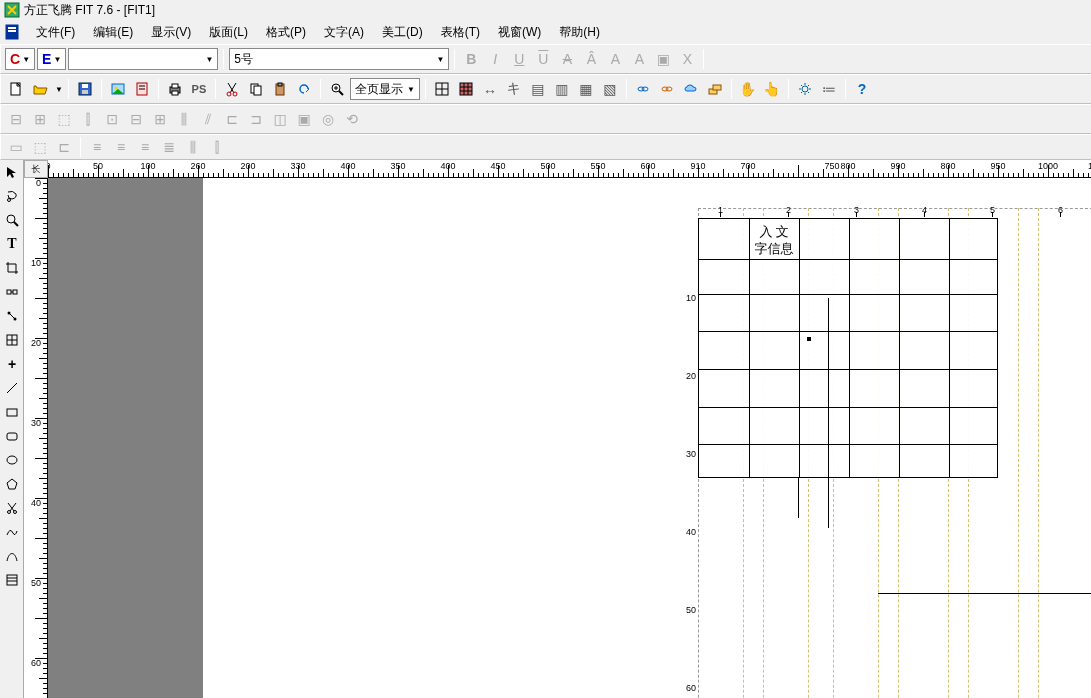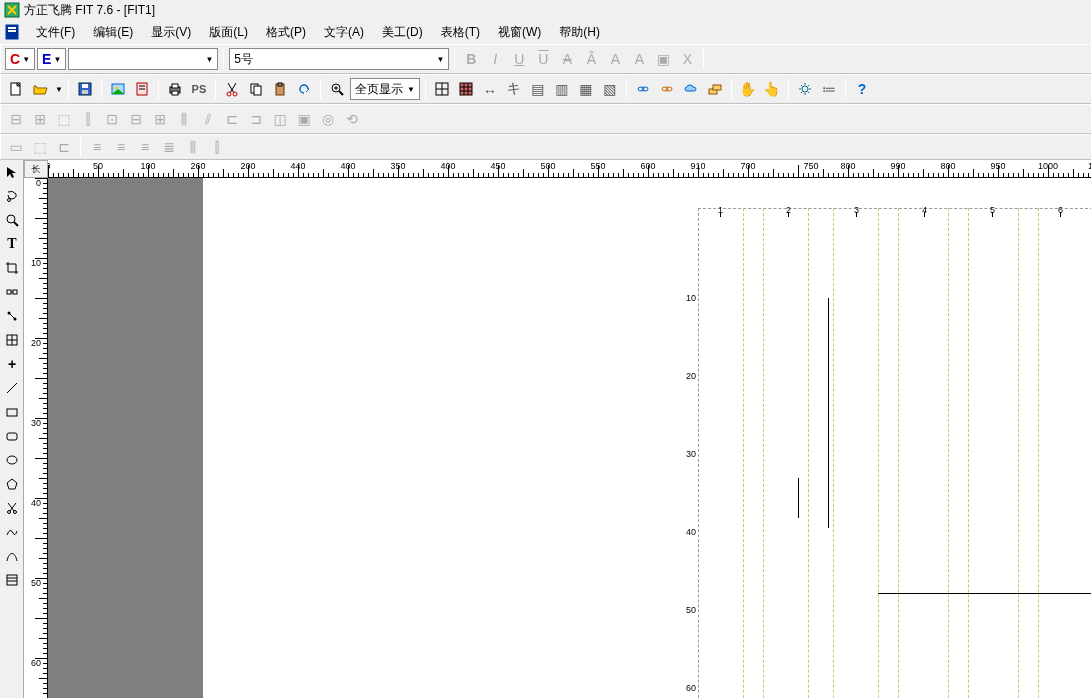--- a/index.html
+++ b/index.html
@@ -608,31 +608,31 @@
           <div class="ruler-tick-h" style="left: 1020px; height: 4px;"></div>
           <div class="ruler-tick-h" style="left: 1025px; height: 8px;"></div>
           <div class="ruler-tick-h" style="left: 1030px; height: 4px;"></div>
           <div class="ruler-tick-h" style="left: 1035px; height: 4px;"></div>
           <div class="ruler-tick-h" style="left: 1040px; height: 4px;"></div>
           <div class="ruler-num-h" style="left: 0px;">0</div>
           <div class="ruler-num-h" style="left: 50px;">50</div>
           <div class="ruler-num-h" style="left: 100px;">100</div>
           <div class="ruler-num-h" style="left: 150px;">260</div>
           <div class="ruler-num-h" style="left: 200px;">200</div>
-          <div class="ruler-num-h" style="left: 250px;">440</div>
+          <div class="ruler-num-h" style="left: 250px;">330</div>
           <div class="ruler-num-h" style="left: 300px;">400</div>
           <div class="ruler-num-h" style="left: 350px;">350</div>
           <div class="ruler-num-h" style="left: 400px;">400</div>
           <div class="ruler-num-h" style="left: 450px;">450</div>
           <div class="ruler-num-h" style="left: 500px;">500</div>
           <div class="ruler-num-h" style="left: 550px;">550</div>
           <div class="ruler-num-h" style="left: 600px;">600</div>
           <div class="ruler-num-h" style="left: 650px;">910</div>
           <div class="ruler-num-h" style="left: 700px;">700</div>
-          <div class="ruler-num-h" style="left: 763px;">750</div>
+          <div class="ruler-num-h" style="left: 784px;">750</div>
           <div class="ruler-num-h" style="left: 800px;">800</div>
           <div class="ruler-num-h" style="left: 850px;">990</div>
           <div class="ruler-num-h" style="left: 900px;">800</div>
           <div class="ruler-num-h" style="left: 950px;">950</div>
           <div class="ruler-num-h" style="left: 1000px;">1000</div>
           <div class="ruler-num-h" style="left: 1050px;">1050</div>
         </div>
     </div>
     <div class="canvas-body">
       <div class="ruler-v" id="ruler-v">
@@ -774,20 +774,36 @@
               <div style="position: absolute; left: 156px; top: -3px; font-size: 9px;">3</div>
               <div style="position: absolute; left: 158px; top: 4px; width: 1px; height: 5px; background: rgb(0, 0, 0);"></div>
               <div style="position: absolute; left: 224px; top: -3px; font-size: 9px;">4</div>
               <div style="position: absolute; left: 226px; top: 4px; width: 1px; height: 5px; background: rgb(0, 0, 0);"></div>
               <div style="position: absolute; left: 292px; top: -3px; font-size: 9px;">5</div>
               <div style="position: absolute; left: 294px; top: 4px; width: 1px; height: 5px; background: rgb(0, 0, 0);"></div>
               <div style="position: absolute; left: 360px; top: -3px; font-size: 9px;">6</div>
               <div style="position: absolute; left: 362px; top: 4px; width: 1px; height: 5px; background: rgb(0, 0, 0);"></div>
             </div>
 
+          <div class="grid-box" style="left:0;top:10px;width:300px;height:260px">
+            <div class="grid-row" style="top:40px"></div>
+            <div class="grid-row" style="top:75px"></div>
+            <div class="grid-row" style="top:112px"></div>
+            <div class="grid-row" style="top:150px"></div>
+            <div class="grid-row" style="top:188px"></div>
+            <div class="grid-row" style="top:225px"></div>
+            <div class="grid-col" style="left:50px"></div>
+            <div class="grid-col" style="left:100px"></div>
+            <div class="grid-col" style="left:150px"></div>
+            <div class="grid-col" style="left:200px"></div>
+            <div class="grid-col" style="left:250px"></div>
+            <div class="grid-text" style="left:52px;top:5px;width:46px">入 文</div>
+            <div class="grid-text" style="left:52px;top:22px;width:46px">字信息</div>
+            <div class="cursor-mark" style="left:108px;top:118px"></div>
+          </div>
 
           <div class="v-line" style="left:100px;top:270px;height:40px"></div>
           <div class="v-line" style="left:130px;top:90px;height:230px"></div>
 
           <div class="h-line" style="left:180px;top:385px;width:220px"></div>
 
           <div id="left-ticks">
               <div style="position: absolute; left: -12px; top: 85px; font-size: 9px;">10</div>
               <div style="position: absolute; left: -12px; top: 163px; font-size: 9px;">20</div>
               <div style="position: absolute; left: -12px; top: 241px; font-size: 9px;">30</div>

